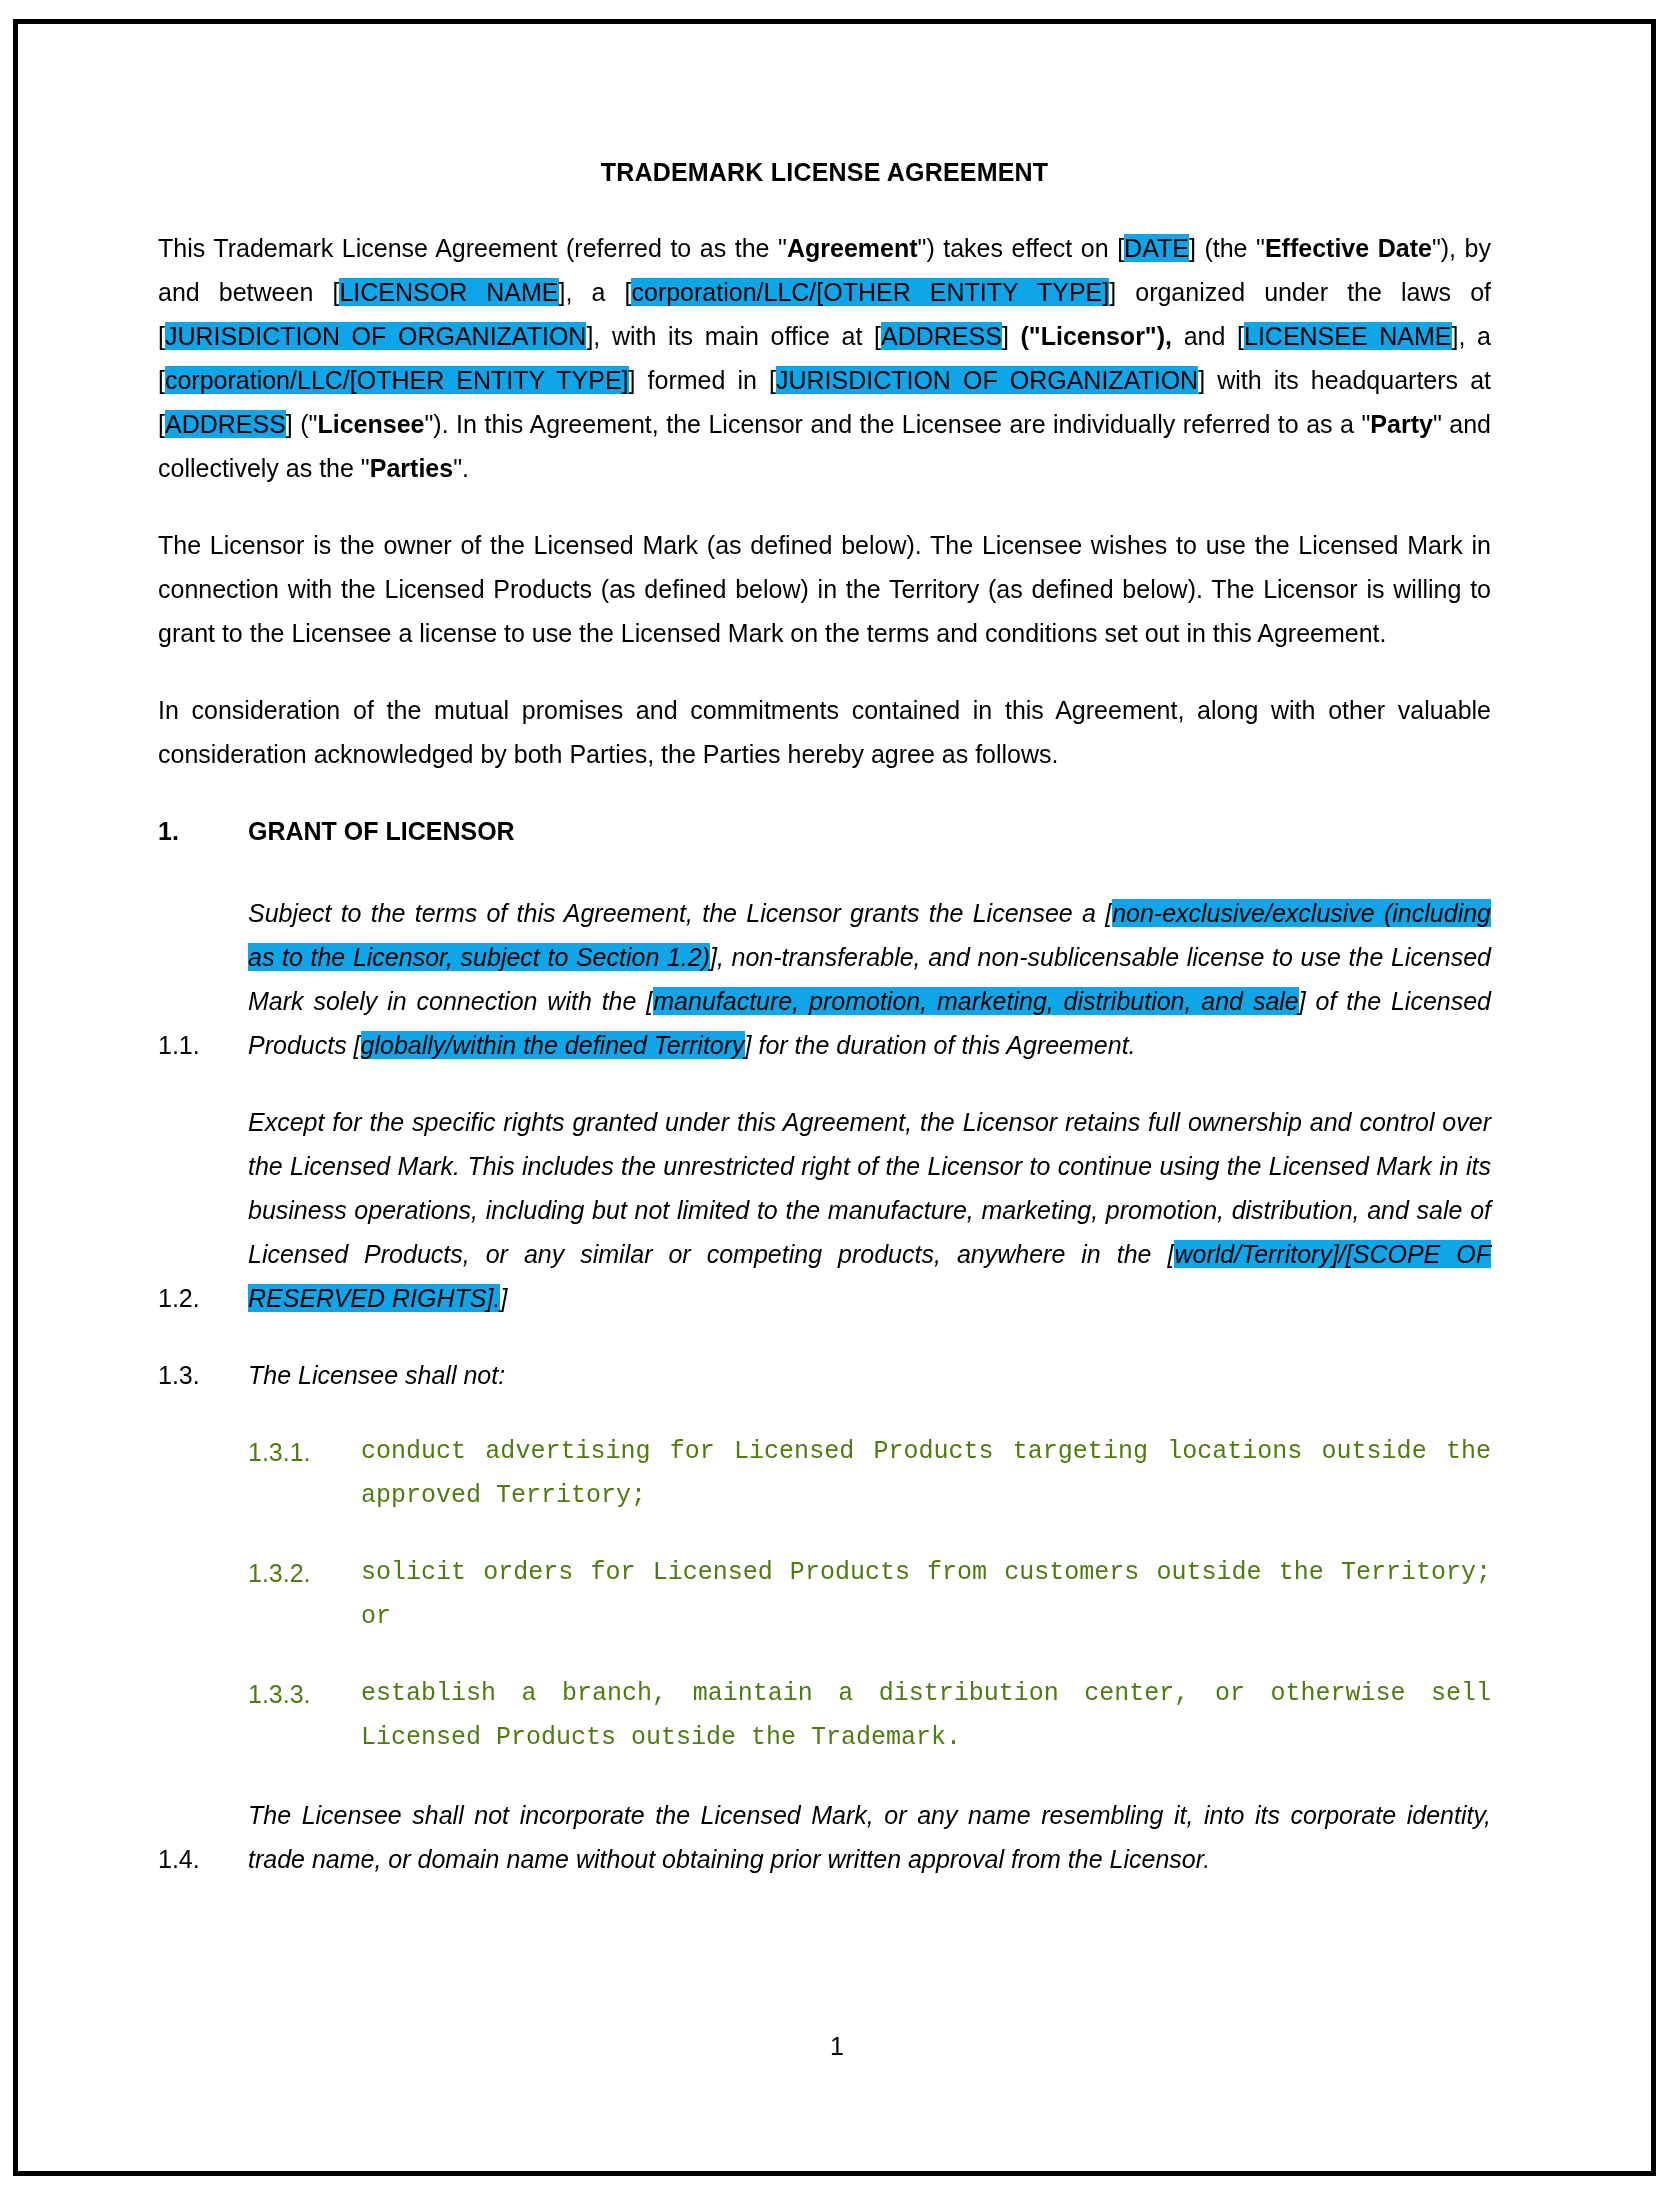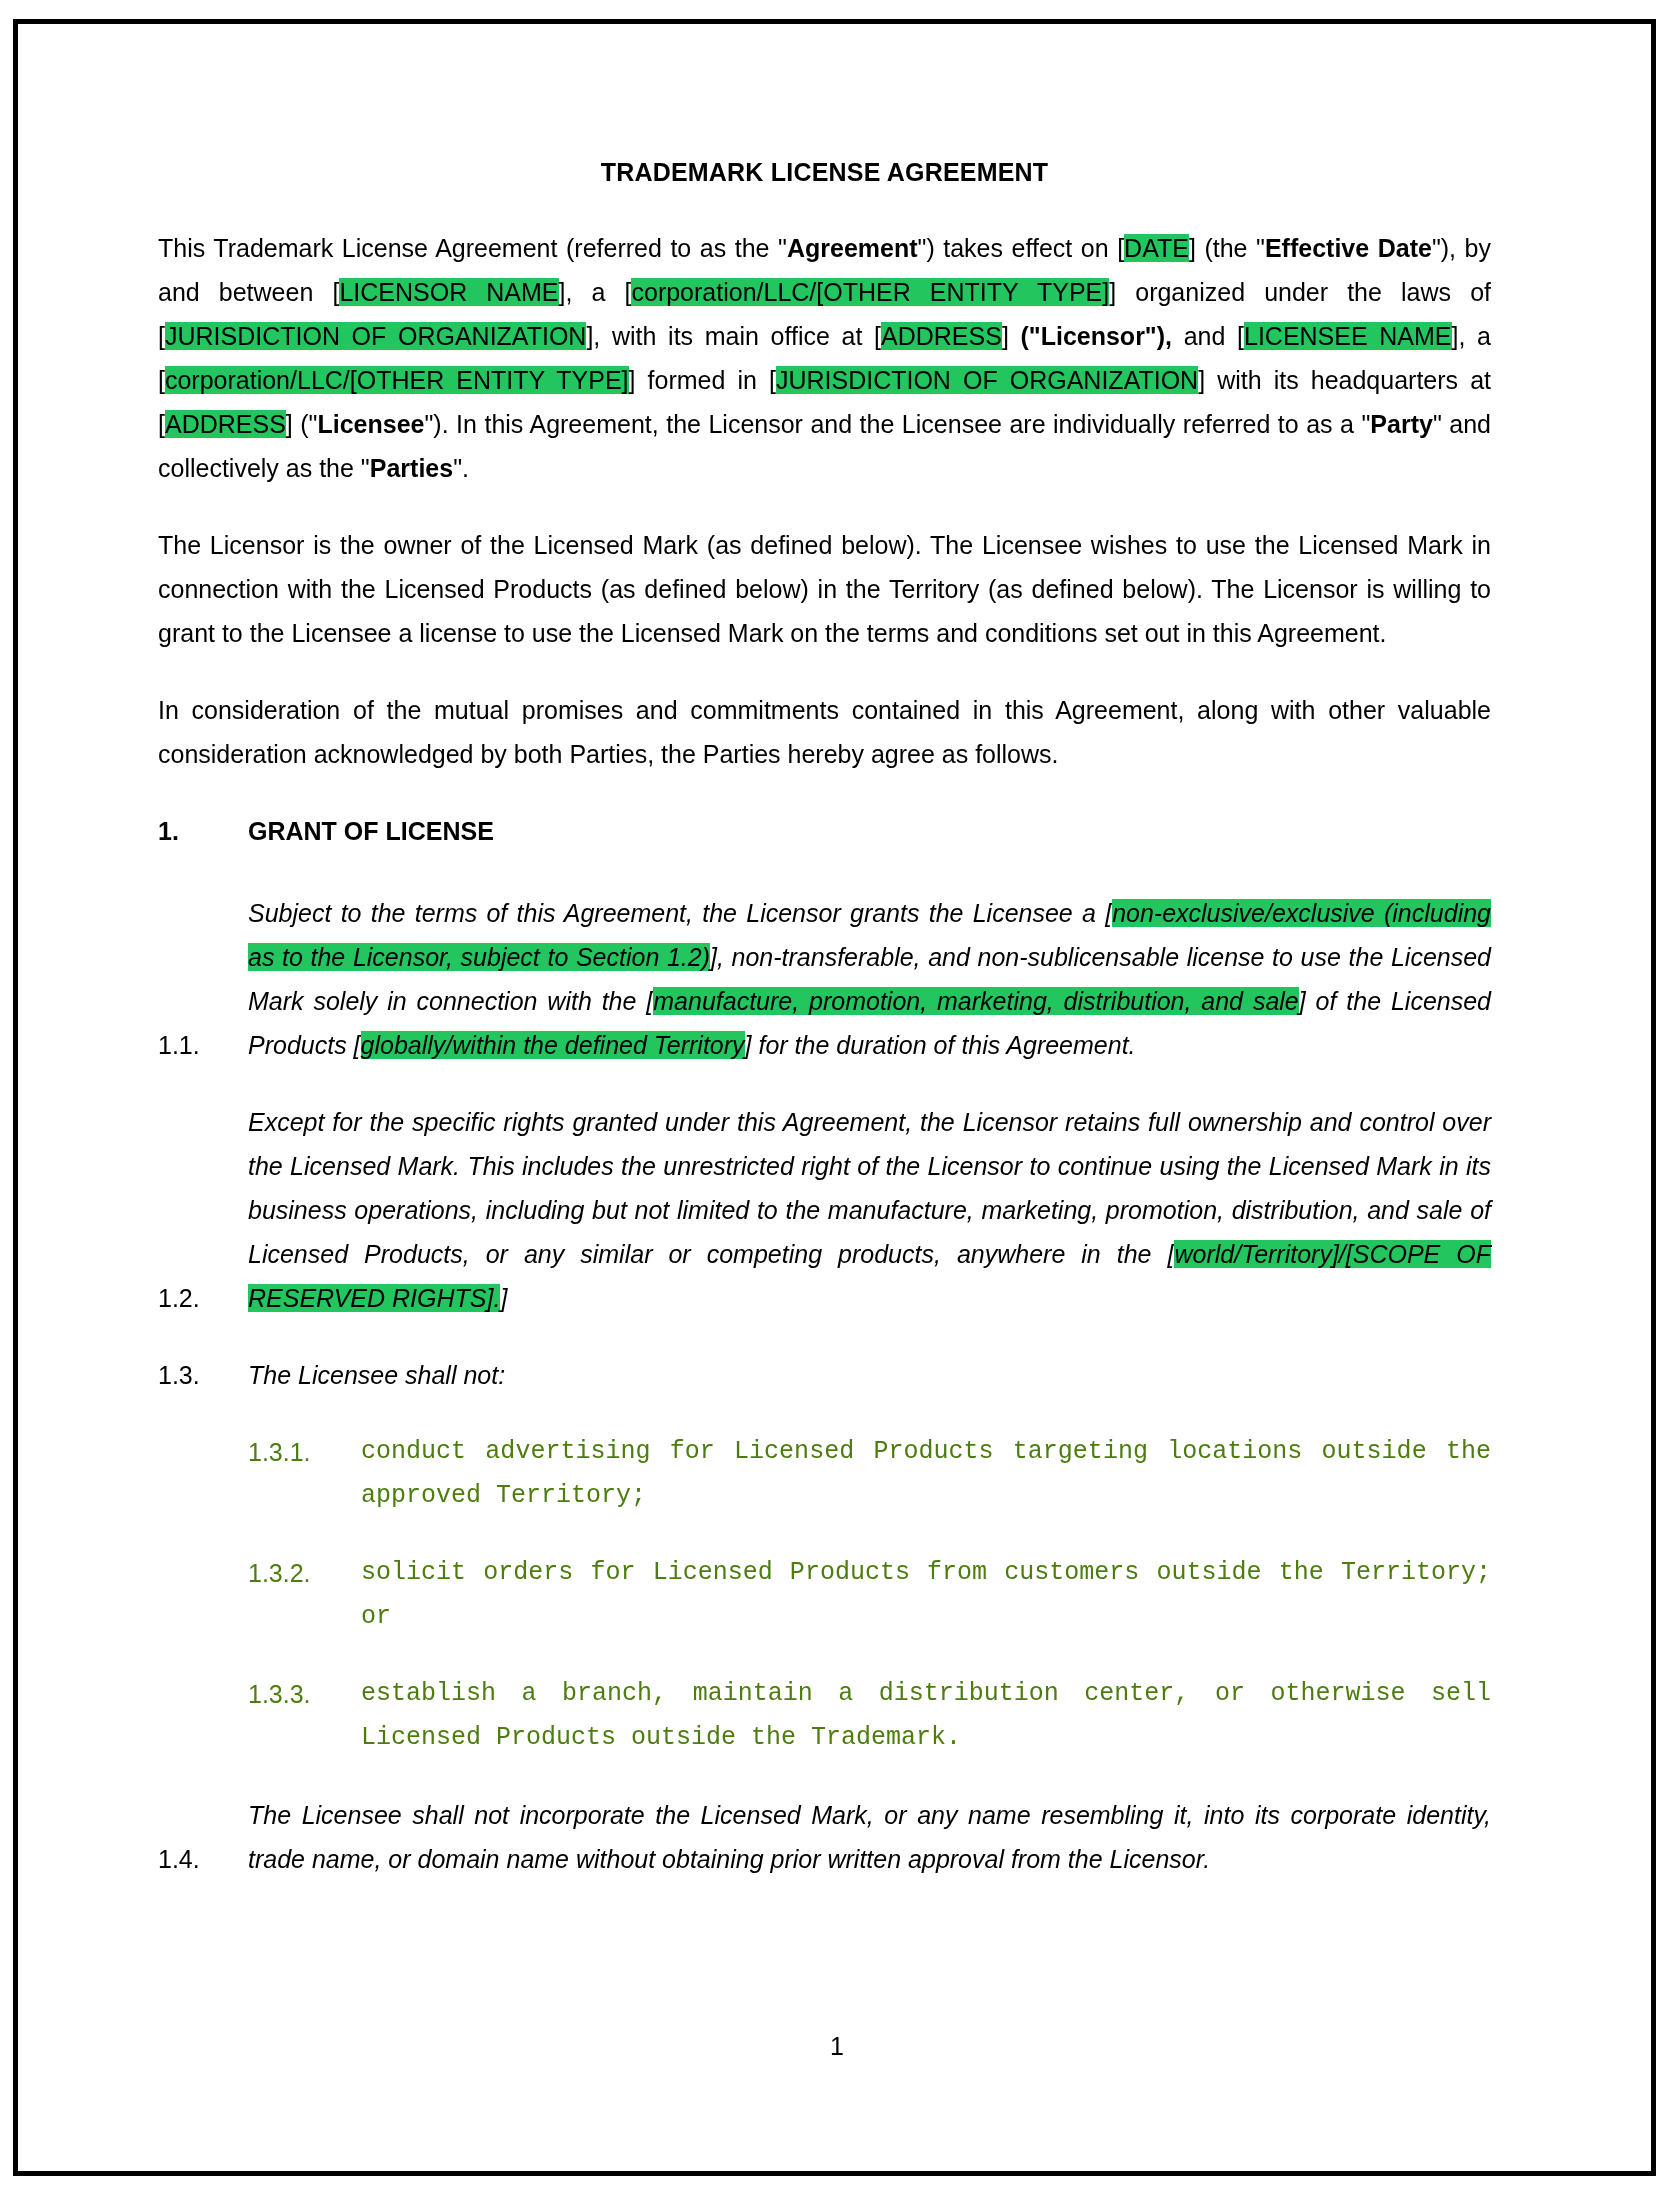--- a/index.html
+++ b/index.html
@@ -45,21 +45,21 @@
   .para {
     font-size: 25px;
     line-height: 44px;
     color: #000000;
     text-align: justify;
     text-justify: inter-word;
     margin: 0 0 33px 0;
     hyphens: none;
   }
   .hl {
-    background-color: #22c55e;
+    background-color: #0ea5e9;
   }
   b, strong { font-weight: bold; }
 
   
   .section-head {
     display: flex;
     font-size: 25px;
     line-height: 44px;
     font-weight: bold;
     color: #000000;
@@ -136,21 +136,21 @@
     <div class="doc-title">TRADEMARK LICENSE AGREEMENT</div>
 
     <p class="para"><span>This Trademark License Agreement (referred to as the "</span><b>Agreement</b><span>") takes effect on [</span><span class="hl">DATE</span><span>] (the "</span><b>Effective Date</b><span>"), by and between [</span><span class="hl">LICENSOR NAME</span><span>], a [</span><span class="hl">corporation/LLC/[OTHER ENTITY TYPE]</span><span>] organized under the laws of [</span><span class="hl">JURISDICTION OF ORGANIZATION</span><span>], with its main office at [</span><span class="hl">ADDRESS</span><span>] </span><b>("Licensor"),</b><span> and [</span><span class="hl">LICENSEE NAME</span><span>], a [</span><span class="hl">corporation/LLC/[OTHER ENTITY TYPE]</span><span>] formed in [</span><span class="hl">JURISDICTION OF ORGANIZATION</span><span>] with its headquarters at [</span><span class="hl">ADDRESS</span><span>] ("</span><b>Licensee</b><span>"). In this Agreement, the Licensor and the Licensee are individually referred to as a "</span><b>Party</b><span>" and collectively as the "</span><b>Parties</b><span>".</span></p>
 
     <p class="para">The Licensor is the owner of the Licensed Mark (as defined below). The Licensee wishes to use the Licensed Mark in connection with the Licensed Products (as defined below) in the Territory (as defined below). The Licensor is willing to grant to the Licensee a license to use the Licensed Mark on the terms and conditions set out in this Agreement.</p>
 
     <p class="para">In consideration of the mutual promises and commitments contained in this Agreement, along with other valuable consideration acknowledged by both Parties, the Parties hereby agree as follows.</p>
 
     <div class="section-head">
       <span class="num">1.</span>
-      <span class="title">GRANT OF LICENSE</span>
+      <span class="title">GRANT OF LICENSOR</span>
     </div>
 
     <div class="clause">
       <span class="num">1.1.</span>
       <span class="body"><span>Subject to the terms of this Agreement, the Licensor grants the Licensee a [</span><span class="hl">non-exclusive/exclusive (including as to the Licensor, subject to Section 1.2)</span><span>], non-transferable, and non-sublicensable license to use the Licensed Mark solely in connection with the [</span><span class="hl">manufacture, promotion, marketing, distribution, and sale</span><span>] of the Licensed Products [</span><span class="hl">globally/within the defined Territory</span><span>] for the duration of this Agreement.</span></span>
     </div>
 
     <div class="clause">
       <span class="num">1.2.</span>
       <span class="body"><span>Except for the specific rights granted under this Agreement, the Licensor retains full ownership and control over the Licensed Mark. This includes the unrestricted right of the Licensor to continue using the Licensed Mark in its business operations, including but not limited to the manufacture, marketing, promotion, distribution, and sale of Licensed Products, or any similar or competing products, anywhere in the [</span><span class="hl">world/Territory]/[SCOPE OF RESERVED RIGHTS].</span><span>]</span></span>

